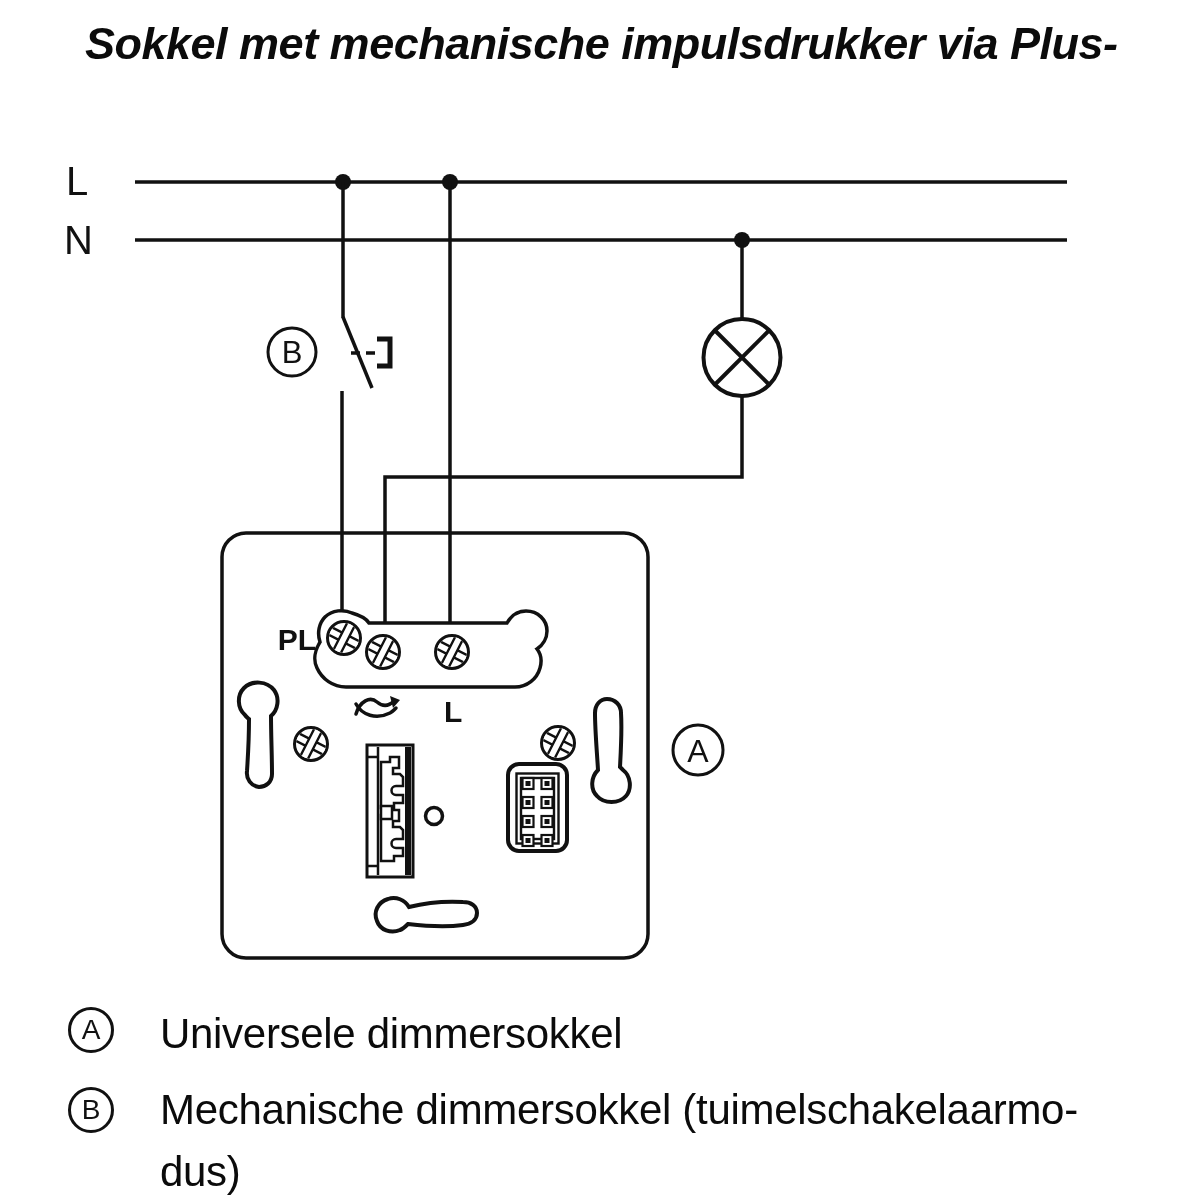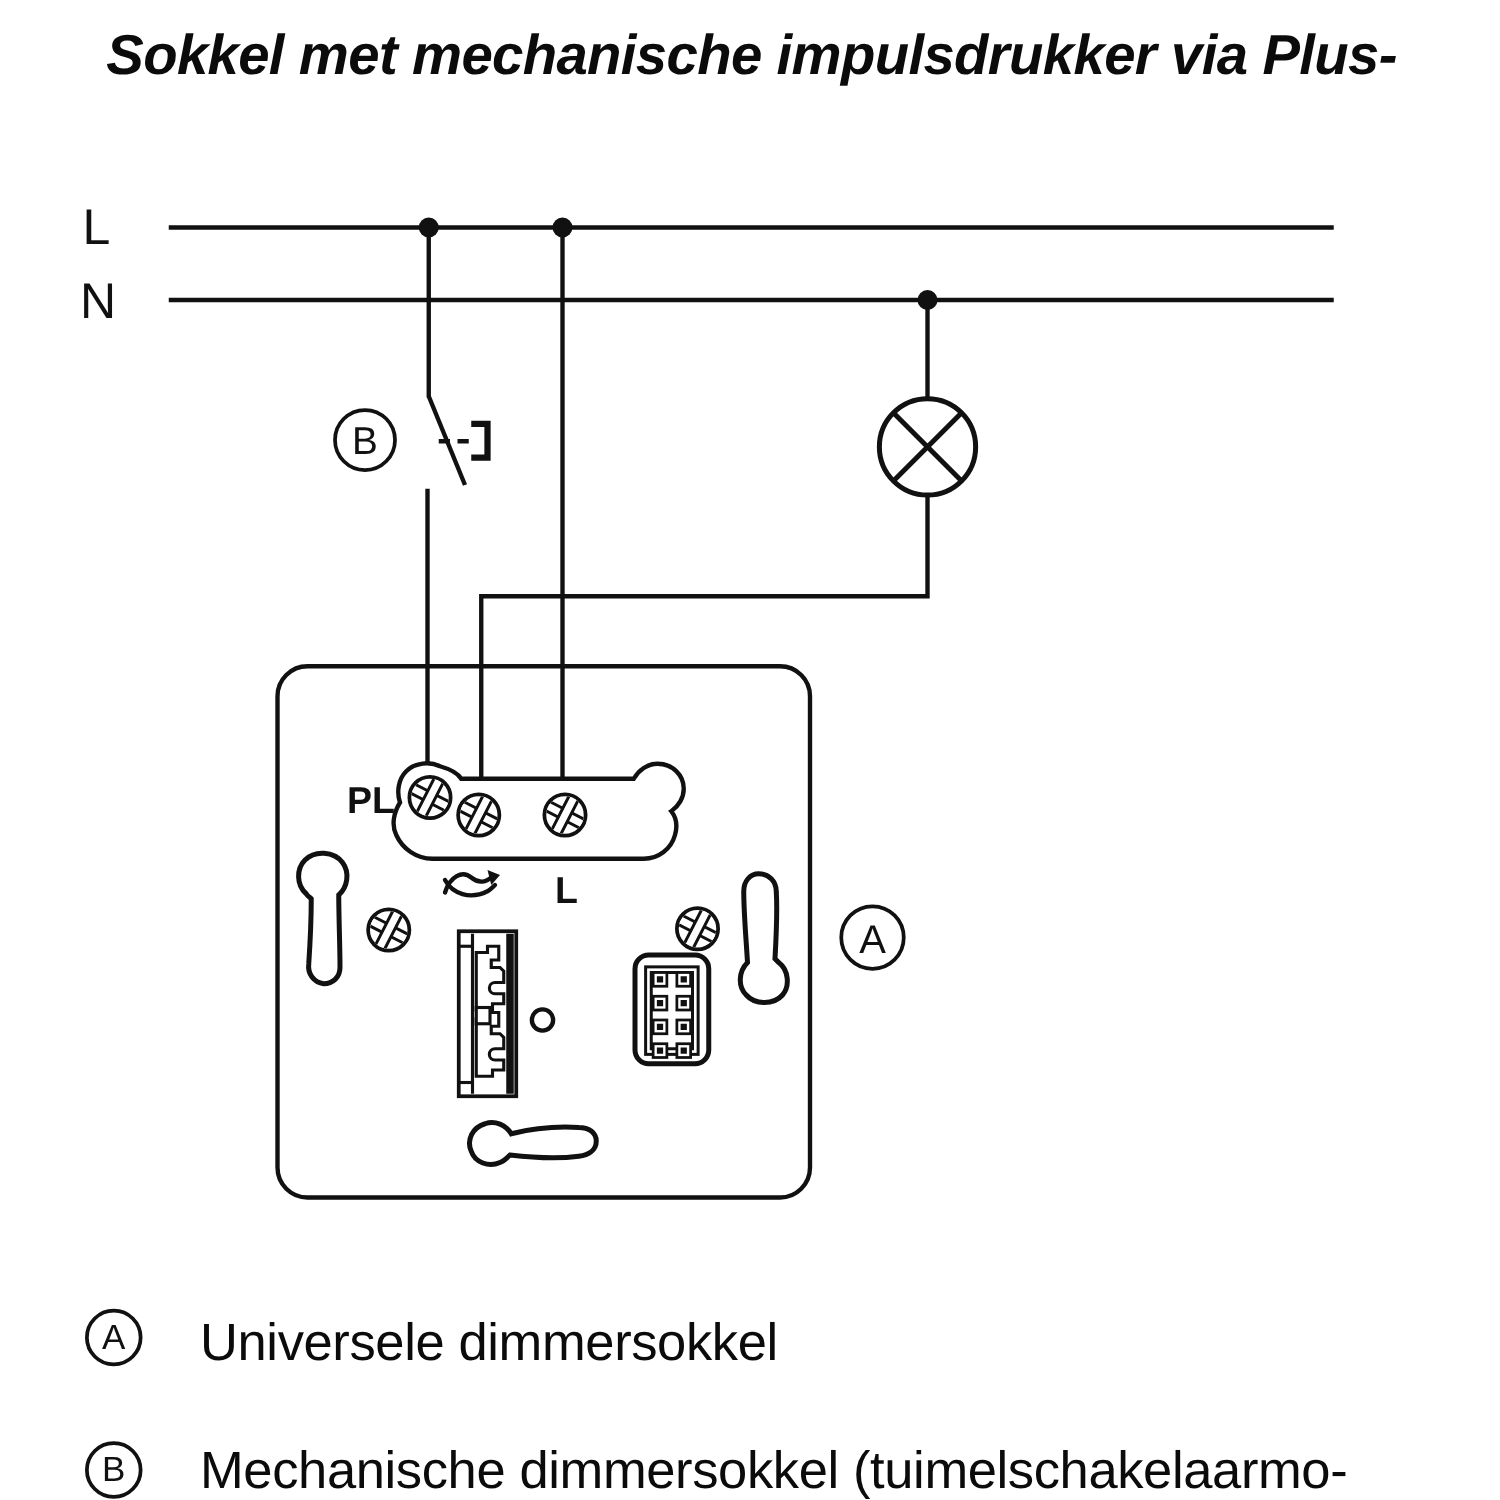--- a/index.html
+++ b/index.html
@@ -9,21 +9,21 @@
          font-size:45px;line-height:56px;font-weight:bold;font-style:italic;
          letter-spacing:-0.5px;color:#0b0b0b;margin-left:20px;}
   .diagram-svg{position:absolute;left:0;top:0;}
   .diagram-svg text{font-family:"Liberation Sans",sans-serif;fill:#111;}
   .legend{position:absolute;left:68px;top:1003px;width:1100px;}
   .legend-row{position:relative;margin-bottom:14px;}
   .legend-key{position:absolute;left:0;width:46px;height:46px;border:3px solid #111;
               border-radius:50%;box-sizing:border-box;display:flex;align-items:center;
               justify-content:center;font-size:28px;color:#111;background:#fff;}
   .legend-text{margin-left:92px;font-size:42px;line-height:62px;color:#0b0b0b;
-               letter-spacing:-0.3px;margin-top:40px;}
+               letter-spacing:-0.3px;}
   .row-a .legend-key{top:4px;}
   .row-b{margin-top:6px;}
   .row-b .legend-key{top:8px;}
 </style>
 </head>
 <body>
 
 <div class="page">
 
   <div class="title">

